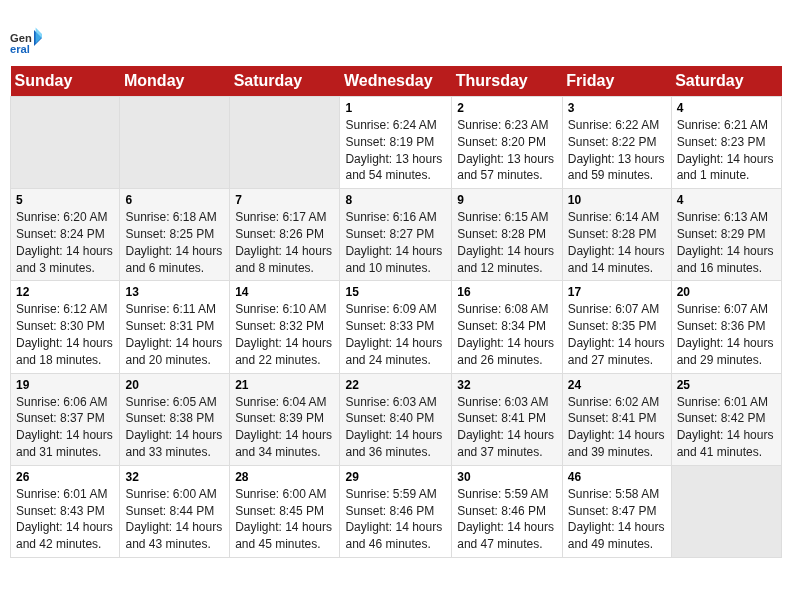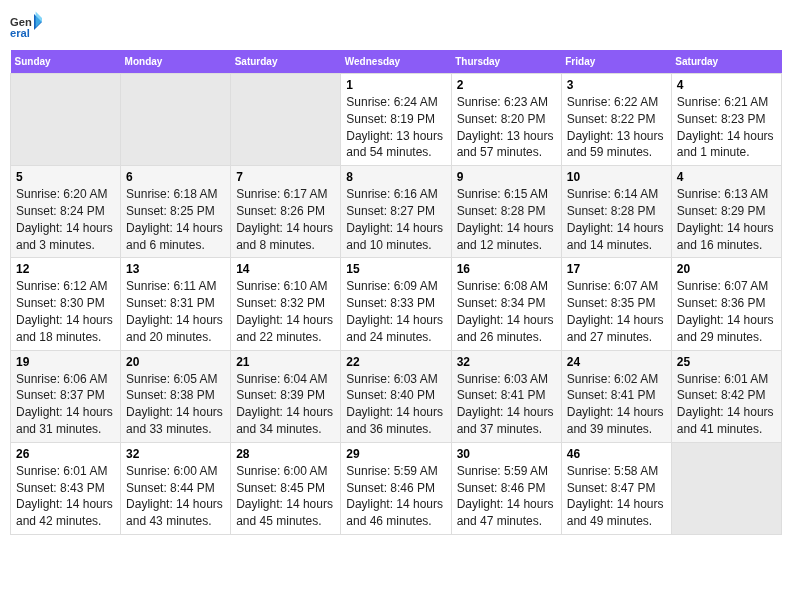--- a/index.html
+++ b/index.html
@@ -8,20 +8,21 @@
       background: #fff;
       width: 792px;
       min-height: 612px;
       padding: 10px;
     }
     .header {
       display: flex;
       justify-content: space-between;
       align-items: center;
       margin-bottom: 8px;
+      margin-top: 16px;
     }
     .logo {
       display: flex;
       align-items: center;
       gap: 4px;
     }
     .logo-text {
       font-size: 18px;
       font-weight: bold;
       line-height: 1.1;
@@ -41,25 +42,25 @@
     .location {
       font-size: 15px;
       color: #333;
     }
     table {
       width: 100%;
       border-collapse: collapse;
       font-size: 11px;
     }
     thead th {
-      background-color: #8b5cf6;
+      background-color: #b91c1c;
       color: #fff;
       padding: 6px 4px;
       text-align: left;
-      font-size: 10px;
+      font-size: 16px;
       font-weight: bold;
     }
     tbody td {
       border: 1px solid #ddd;
       vertical-align: top;
       padding: 4px 5px;
       min-height: 80px;
       width: 113px;
     }
     tbody tr:nth-child(even) td {

